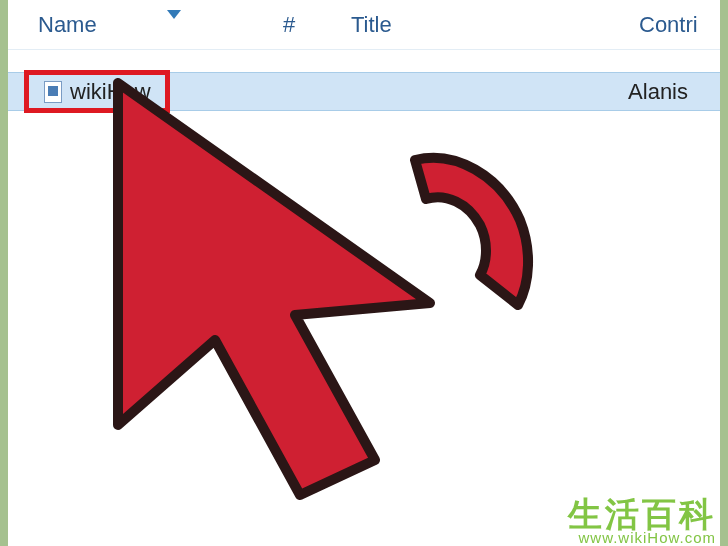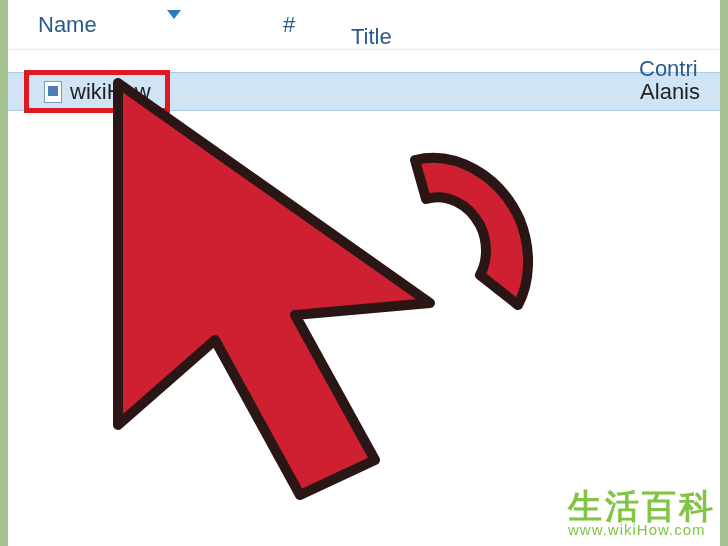--- a/index.html
+++ b/index.html
@@ -22,21 +22,21 @@
       top: 0;
       left: 8px;
       right: 8px;
       bottom: 0;
       background: #ffffff;
     }
     
     .header-row {
       height: 50px;
       display: flex;
-      align-items: flex-start;
+      align-items: flex-end;
       background: #ffffff;
       border-bottom: 1px solid #e3edf5;
       padding: 0;
     }
     
     .header-cell {
       color: #2b5a8f;
       font-size: 22px;
       font-weight: 400;
       white-space: nowrap;
@@ -117,21 +117,21 @@
       background: #4a7db5;
     }
     
     .file-name-text {
       font-size: 22px;
       color: #222;
     }
     
     .file-contrib-cell {
       margin-left: auto;
-      padding-right: 20px;
+      padding-right: 32px;
       font-size: 22px;
       color: #222;
     }
     
     .highlight-box {
       position: absolute;
       top: 70px;
       left: 24px;
       width: 146px;
       height: 43px;
@@ -144,22 +144,23 @@
       position: absolute;
       top: 65px;
       left: 100px;
       z-index: 30;
       pointer-events: none;
     }
     
     .watermark {
       position: absolute;
       right: 12px;
-      bottom: 8px;
+      bottom: 0;
       z-index: 40;
+      text-align: right;
       pointer-events: none;
       margin-left: 48px;
     }
     
     .watermark-main {
       font-size: 34px;
       font-weight: bold;
       color: #82c544;
       font-family: "Microsoft YaHei", sans-serif;
       letter-spacing: 3px;

